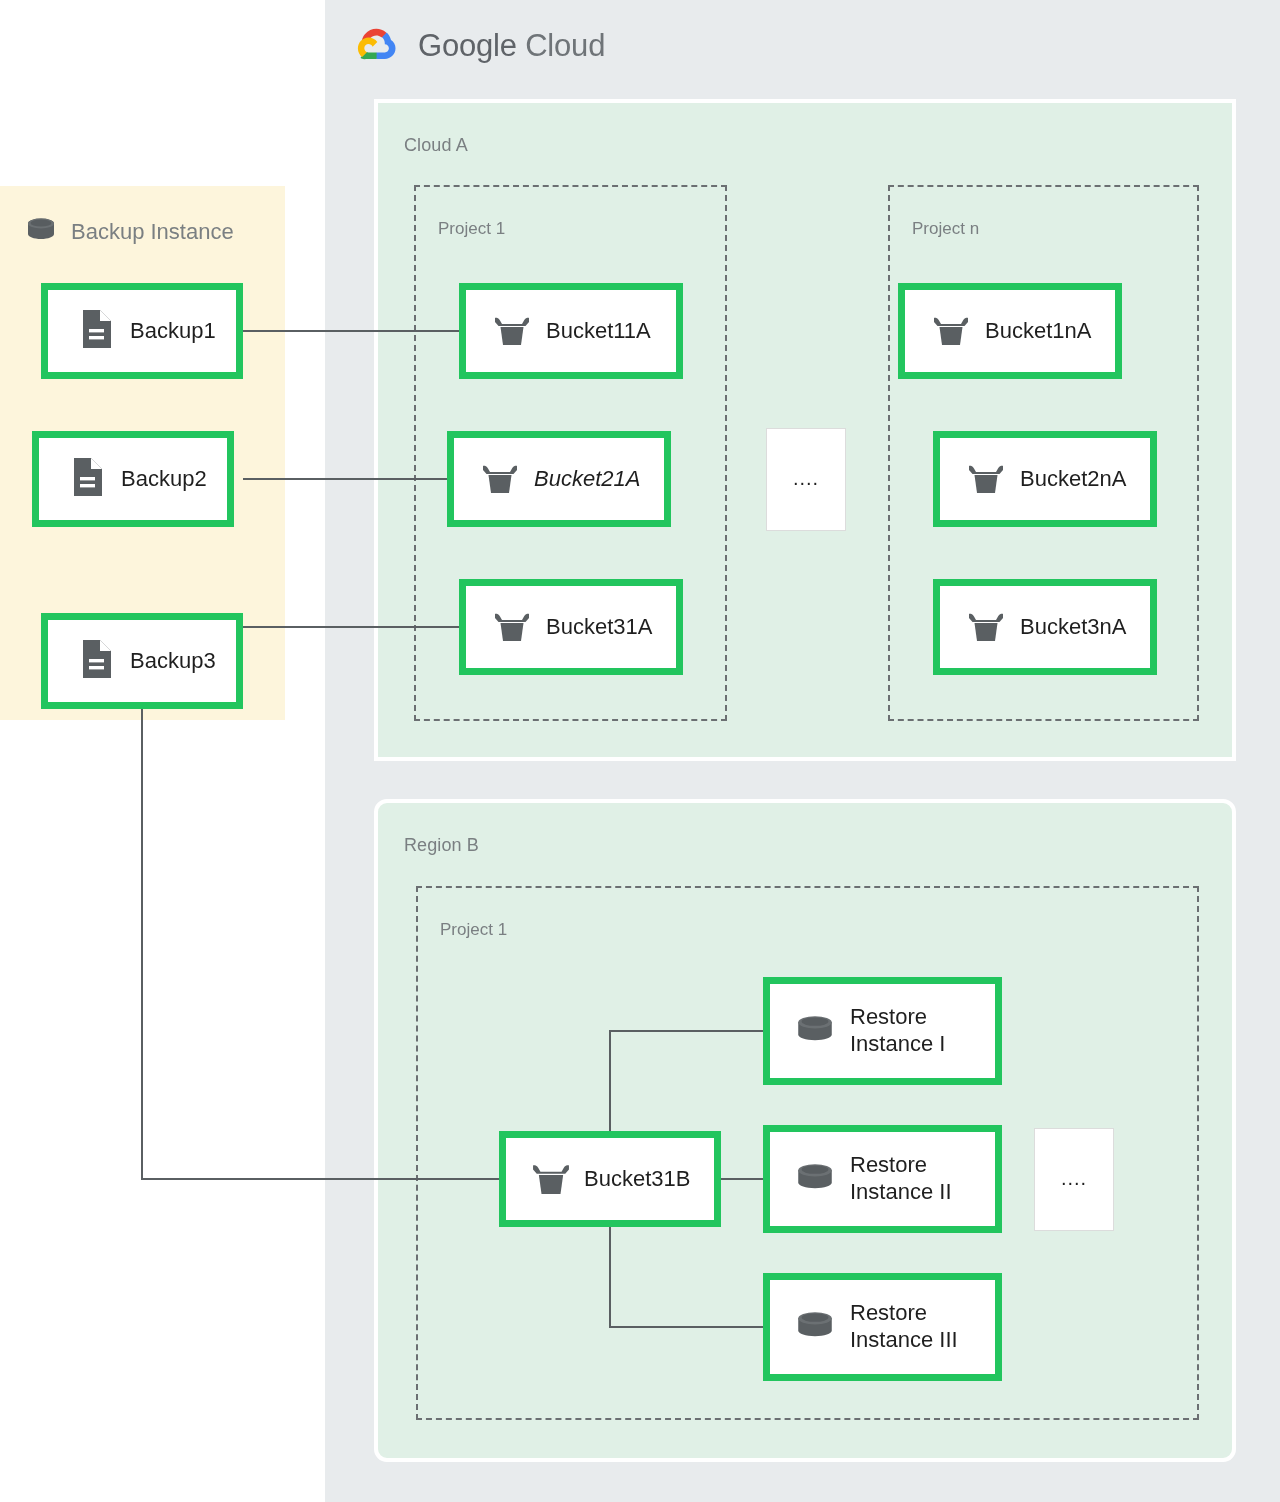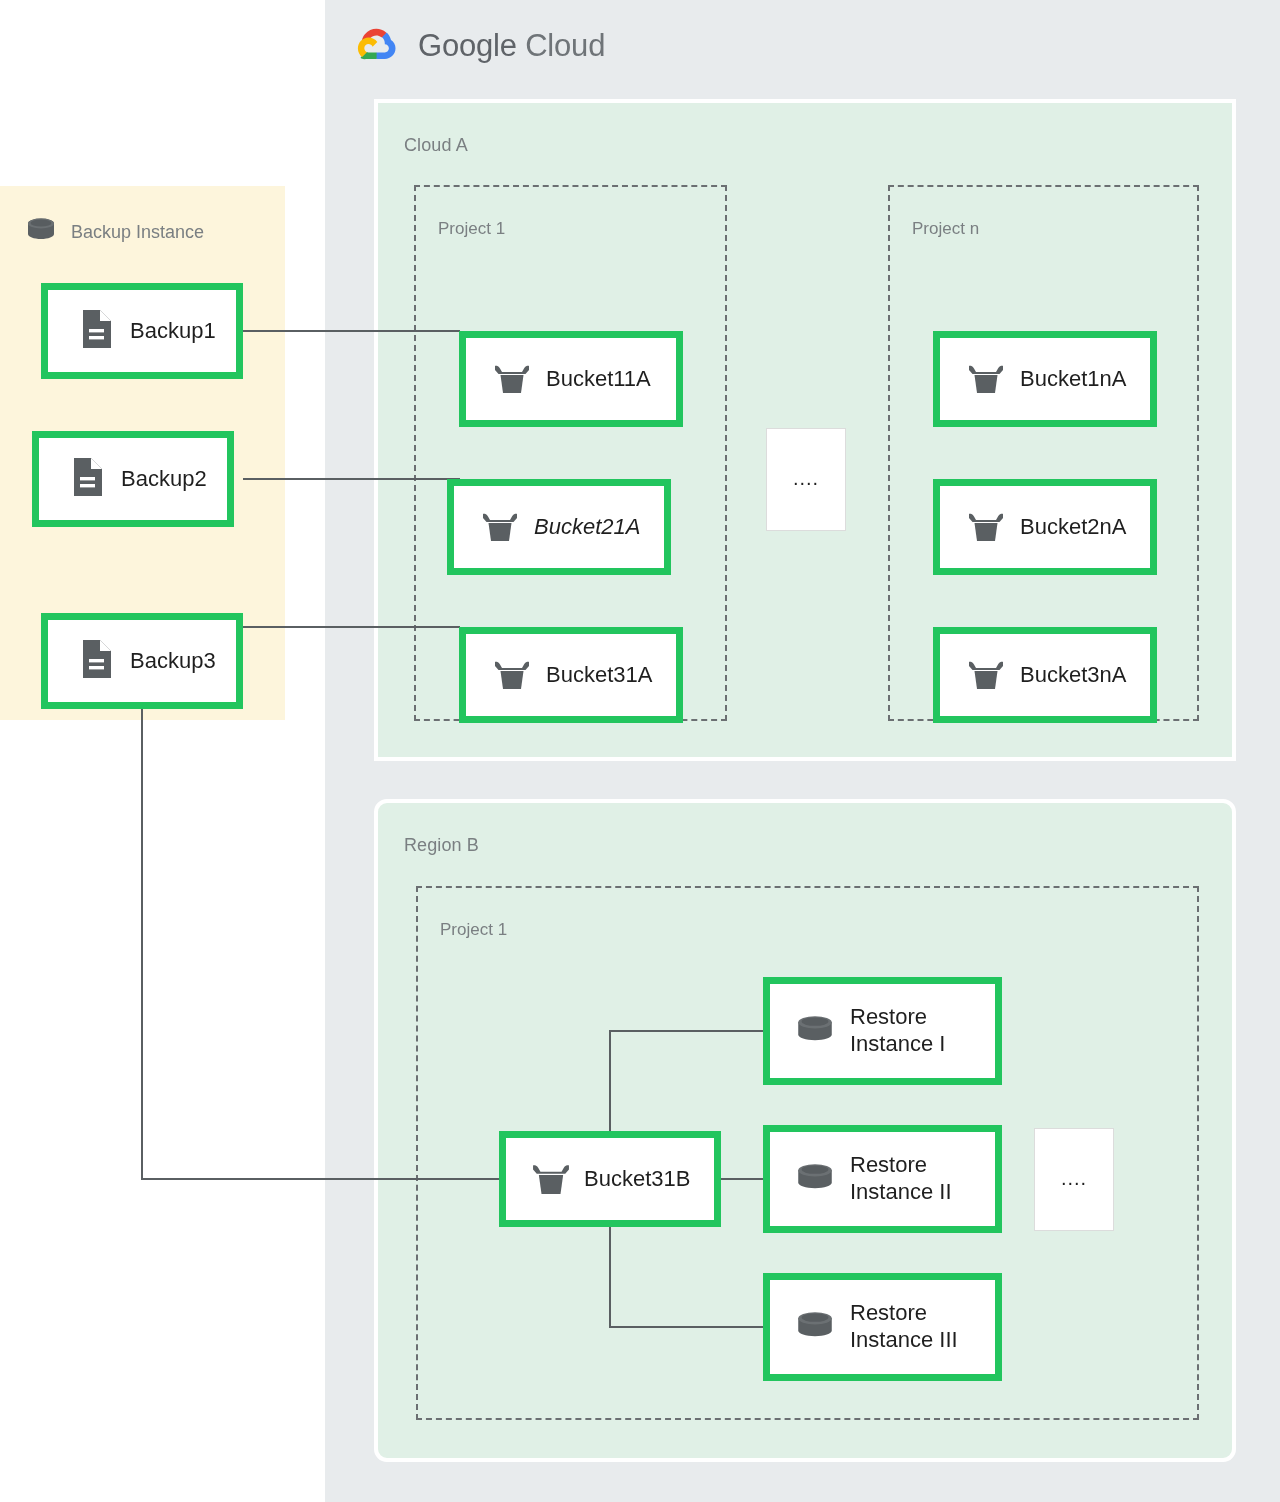--- a/index.html
+++ b/index.html
@@ -90,26 +90,26 @@
     flex: 0 0 auto;
     display: inline-block;
   }
 
   .backup-card { width: 202px; height: 96px; padding-left: 32px; }
   .backup-card .label { margin-left: 18px; }
   #backup-1 { left: 41px; top: 283px; }
   #backup-2 { left: 32px; top: 431px; }
   #backup-3 { left: 41px; top: 613px; }
 
-  .bucket-card { width: 224px; height: 96px; padding-left: 28px; margin-top: 48px; }
+  .bucket-card { width: 224px; height: 96px; padding-left: 28px; }
   .bucket-card .label { margin-left: 16px; }
   #bucket-11a { left: 459px; top: 283px; }
   #bucket-21a { left: 447px; top: 431px; font-style: italic; }
   #bucket-31a { left: 459px; top: 579px; }
-  #bucket-1na { left: 933px; top: 283px; }
+  #bucket-1na { left: 898px; top: 283px; }
   #bucket-2na { left: 933px; top: 431px; }
   #bucket-3na { left: 933px; top: 579px; }
 
   #bucket-31b { left: 499px; top: 1131px; width: 222px; height: 96px; padding-left: 26px; }
   #bucket-31b .label { margin-left: 14px; }
 
   .restore-card { width: 239px; height: 108px; padding-left: 26px; }
   .restore-card .label { margin-left: 16px; }
   #restore-1 { left: 763px; top: 977px; }
   #restore-2 { left: 763px; top: 1125px; }
@@ -205,21 +205,21 @@
 
   <div style="position:absolute;left:26px;top:216px;display:flex;align-items:center;">
     <span class="card-icon">
       <svg width="30" height="28" viewBox="0 0 30 28">
         <ellipse cx="15" cy="7.5" rx="13" ry="5" fill="#4a4f52"></ellipse>
         <path d="M2 7.5 L2 18 C2 20.8 7.8 23 15 23 C22.2 23 28 20.8 28 18 L28 7.5 Z" fill="#5a5f62"></path>
         <ellipse cx="15" cy="7.5" rx="13" ry="5" fill="#6b7073"></ellipse>
         <ellipse cx="15" cy="7.0" rx="10.5" ry="3.6" fill="#585d60"></ellipse>
       </svg>
     </span>
-    <span style="margin-left:15px;font-size:18px;color:#7a7f82;">Backup Instance</span>
+    <span style="margin-left:15px;font-size:22px;color:#7a7f82;">Backup Instance</span>
   </div>
 
   <div class="region-box" id="region-a">
     <div class="region-label">Cloud A</div>
   </div>
   <div class="project-box" id="project-1a">
     <div class="project-label">Project 1</div>
   </div>
   <div class="project-box" id="project-na">
     <div class="project-label">Project n</div>

